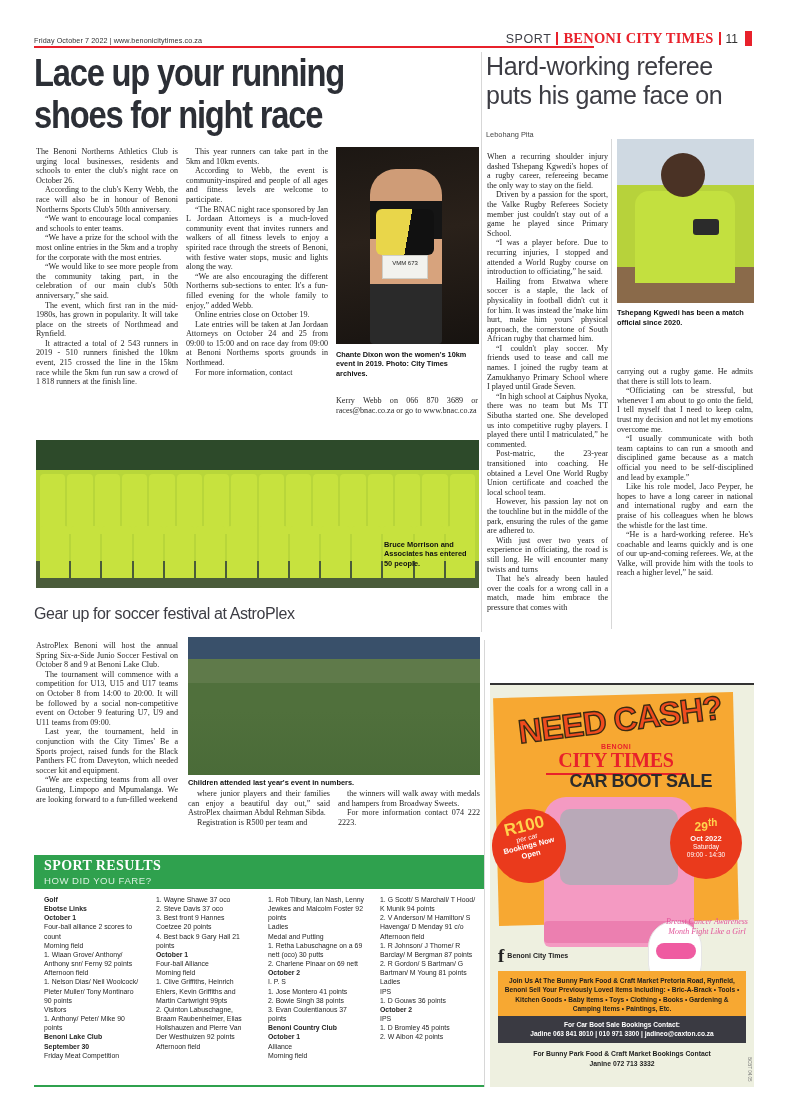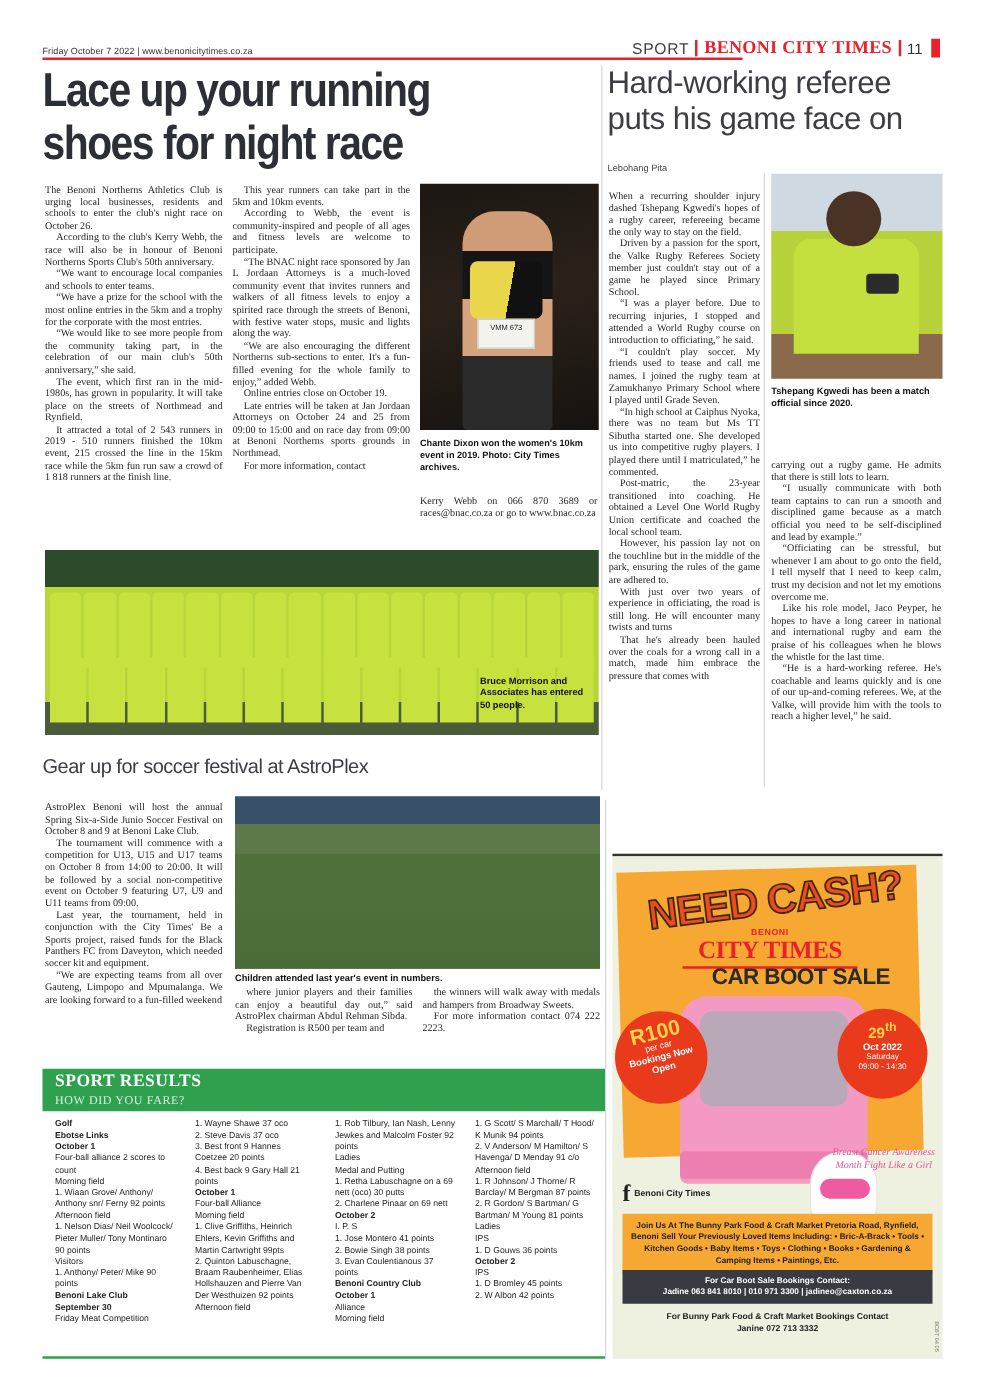--- a/index.html
+++ b/index.html
@@ -170,21 +170,21 @@
   
   .sr-wrap { position: absolute; left: 34px; top: 855px; width: 450px; height: 232px; }
   .sr-head {
     width: 100%; height: 34px; background: #2fa14e; color: #fff; padding: 3px 10px 0 10px;
   }
   .sr-title {
     font-family: "Liberation Serif", serif; font-weight: bold;
     font-size: 14px; letter-spacing: .4px;
   }
   .sr-sub {
-    font-family: Liberation Serif, serif; font-size: 9.6px;
+    font-family: Liberation Sans, sans-serif; font-size: 9.6px;
     color: #d8f0de; letter-spacing: .5px; margin-top: 1px;
   }
   .sr-body {
     display: flex; gap: 0; padding: 6px 0 0 0;
     border-bottom: 2px solid #2fa14e; height: 198px;
   }
   .sr-col {
     width: 112px; padding: 0 6px 0 10px;
     font-family: "Liberation Sans", sans-serif;
     font-size: 6.9px; line-height: 9.15px; color: #1f1f1f;
@@ -356,32 +356,33 @@
     <div class="shirt"></div>
     <div class="head"></div>
     <div class="logo"></div>
   </div>
   <div class="cap2">Tshepang Kgwedi has been a match official since 2020.</div>
 
   <div class="body-col a2c1">
     <p class="first">When a recurring shoulder injury dashed Tshepang Kgwedi's hopes of a rugby career, refereeing became the only way to stay on the field.</p>
     <p>Driven by a passion for the sport, the Valke Rugby Referees Society member just couldn't stay out of a game he played since Primary School.</p>
     <p>“I was a player before. Due to recurring injuries, I stopped and attended a World Rugby course on introduction to officiating,” he said.</p>
+    <p>Hailing from Etwatwa where soccer is a staple, the lack of physicality in football didn't cut it for him. It was instead the 'make him hurt, make him yours' physical approach, the cornerstone of South African rugby that charmed him.</p>
     <p>“I couldn't play soccer. My friends used to tease and call me names. I joined the rugby team at Zamukhanyo Primary School where I played until Grade Seven.</p>
     <p>“In high school at Caiphus Nyoka, there was no team but Ms TT Sibutha started one. She developed us into competitive rugby players. I played there until I matriculated,” he commented.</p>
     <p>Post-matric, the 23-year transitioned into coaching. He obtained a Level One World Rugby Union certificate and coached the local school team.</p>
     <p>However, his passion lay not on the touchline but in the middle of the park, ensuring the rules of the game are adhered to.</p>
     <p>With just over two years of experience in officiating, the road is still long. He will encounter many twists and turns</p>
     <p>That he's already been hauled over the coals for a wrong call in a match, made him embrace the pressure that comes with</p>
   </div>
 
   <div class="body-col a2c2">
     <p class="first">carrying out a rugby game. He admits that there is still lots to learn.</p>
+    <p>“Officiating can be stressful, but whenever I am about to go onto the field, I tell myself that I need to keep calm, trust my decision and not let my emotions overcome me.</p>
     <p>“I usually communicate with both team captains to can run a smooth and disciplined game because as a match official you need to be self-disciplined and lead by example.”</p>
-    <p>“Officiating can be stressful, but whenever I am about to go onto the field, I tell myself that I need to keep calm, trust my decision and not let my emotions overcome me.</p>
     <p>Like his role model, Jaco Peyper, he hopes to have a long career in national and international rugby and earn the praise of his colleagues when he blows the whistle for the last time.</p>
     <p>“He is a hard-working referee. He's coachable and learns quickly and is one of our up-and-coming referees. We, at the Valke, will provide him with the tools to reach a higher level,” he said.</p>
   </div>
 
   <div class="photo3">
     <div class="row" style="top:34px;height:60px;">
       <span class="p"></span>
         <span class="p"></span>
       <span class="p"></span>
         <span class="p"></span>

